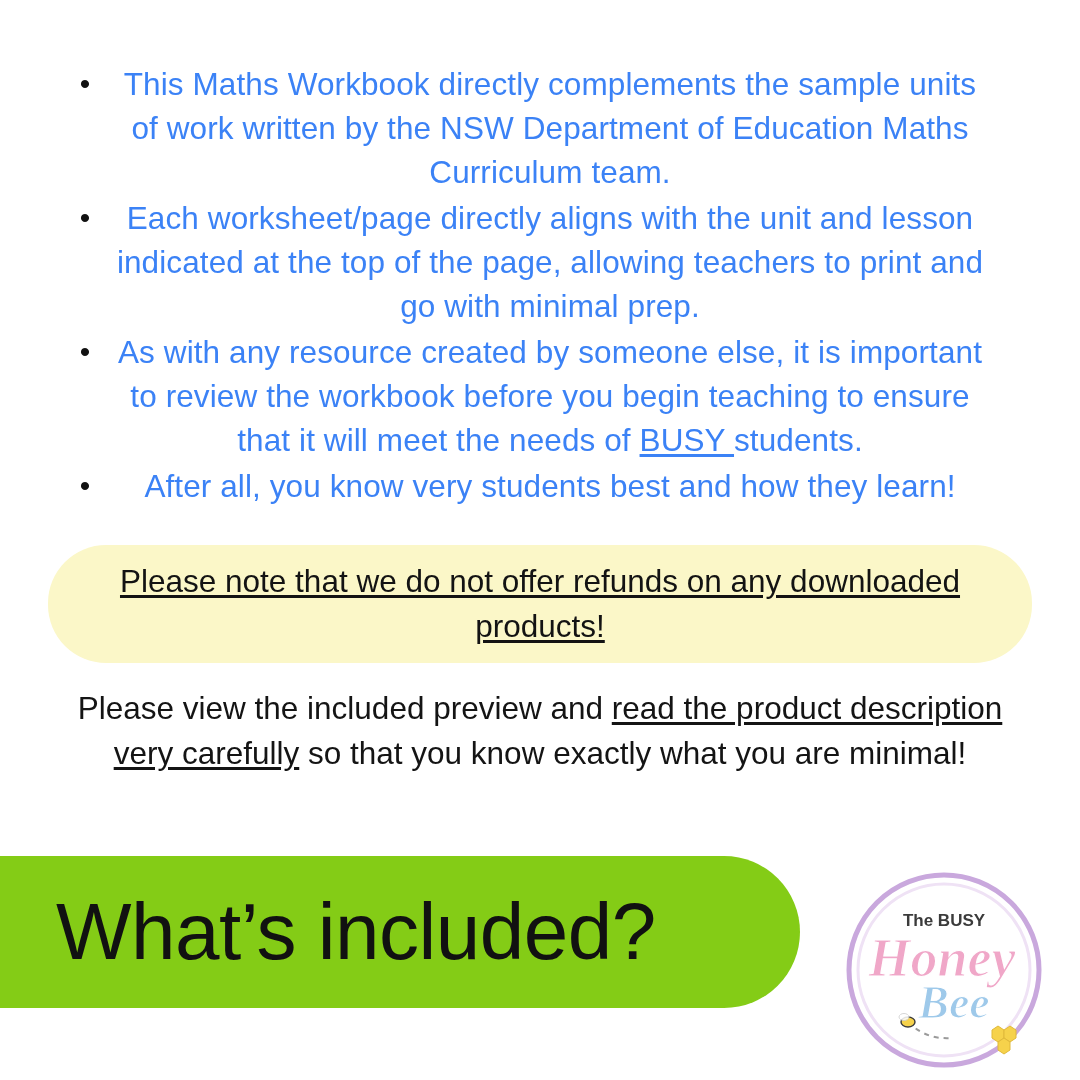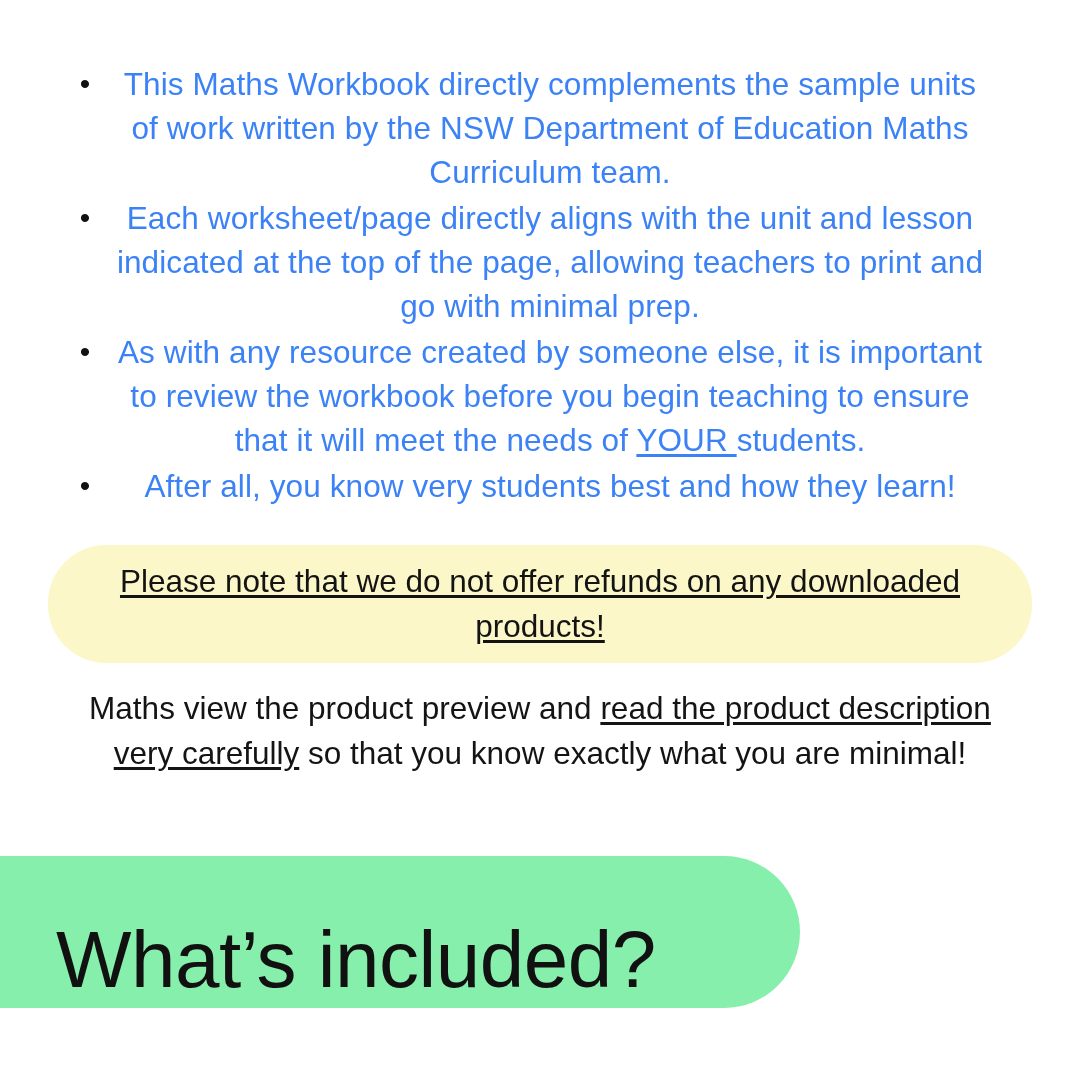--- a/index.html
+++ b/index.html
@@ -96,25 +96,25 @@
     text-underline-offset: 3px;
   }
 
   
   .heading-band {
     position: absolute;
     left: 0;
     top: 856px;
     width: 800px;
     height: 152px;
-    background: #86efac;
+    background: #84cc16;
     border-top-right-radius: 76px;
     border-bottom-right-radius: 76px;
     display: flex;
-    align-items: flex-end;
+    align-items: center;
   }
   .heading-text {
     font-size: 80px;
     line-height: 96px;
     font-weight: 400;
     color: #111111;
     padding-left: 56px;
     letter-spacing: -0.5px;
   }
 
@@ -137,34 +137,51 @@
     <li class="bullet-row">
       <span class="bullet-dot">•</span>
       <span class="bullet-text">This Maths Workbook directly complements the sample units of work written by the NSW Department of Education Maths Curriculum team.</span>
     </li>
     <li class="bullet-row">
       <span class="bullet-dot">•</span>
       <span class="bullet-text">Each worksheet/page directly aligns with the unit and lesson indicated at the top of the page, allowing teachers to print and go with minimal prep.</span>
     </li>
     <li class="bullet-row">
       <span class="bullet-dot">•</span>
-      <span class="bullet-text">As with any resource created by someone else, it is important to review the workbook before you begin teaching to ensure that it will meet the needs of <u>YOUR </u>students.</span>
+      <span class="bullet-text">As with any resource created by someone else, it is important to review the workbook before you begin teaching to ensure that it will meet the needs of <u>BUSY </u>students.</span>
     </li>
     <li class="bullet-row">
       <span class="bullet-dot">•</span>
       <span class="bullet-text">After all, you know very students best and how they learn!</span>
     </li>
   </ul>
 
   <div class="note-banner">
     <div class="note-text">Please note that we do not offer refunds on any downloaded products!</div>
   </div>
 
   <div class="preview-para">
-    <span>Maths view the product preview and </span><u>read the product description very carefully</u><span> so that you know exactly what you are minimal!</span>
+    <span>Please view the included preview and </span><u>read the product description very carefully</u><span> so that you know exactly what you are minimal!</span>
   </div>
 
   <div class="heading-band">
     <div class="heading-text">What’s included?</div>
   </div>
 
+  <div class="logo">
+    <svg width="196" height="196" viewBox="0 0 196 196">
+      <circle cx="98" cy="98" r="95" fill="#ffffff" stroke="#c9a8dd" stroke-width="5"></circle>
+      <circle cx="98" cy="98" r="86" fill="#ffffff" stroke="#efe2f5" stroke-width="3"></circle>
+      <text x="98" y="54" text-anchor="middle" font-family="'Liberation Sans', sans-serif" font-size="17" font-weight="bold" fill="#3b3b3b">The BUSY</text>
+      <text x="96" y="104" text-anchor="middle" font-family="'Liberation Serif', serif" font-size="54" font-style="italic" font-weight="bold" fill="#f0a7c8" stroke="#ffffff" stroke-width="1.2">Honey</text>
+      <text x="108" y="146" text-anchor="middle" font-family="'Liberation Serif', serif" font-size="46" font-style="italic" font-weight="bold" fill="#9ec9ea" stroke="#ffffff" stroke-width="1.2">Bee</text>
+      <g fill="#f6d24b" stroke="#e0b93a" stroke-width="1">
+        <polygon points="146,158 152,154 158,158 158,166 152,170 146,166"></polygon>
+        <polygon points="158,158 164,154 170,158 170,166 164,170 158,166"></polygon>
+        <polygon points="152,170 158,166 164,170 164,178 158,182 152,178"></polygon>
+      </g>
+      <path d="M62 150 q18 18 44 16" fill="none" stroke="#9a9a9a" stroke-width="2" stroke-dasharray="5 5"></path>
+      <ellipse cx="62" cy="150" rx="7" ry="5" fill="#f6d24b" stroke="#3b3b3b" stroke-width="1.4"></ellipse>
+      <ellipse cx="58" cy="145" rx="5" ry="3.5" fill="#ffffff" opacity="0.85" stroke="#cfcfcf" stroke-width="1"></ellipse>
+    </svg>
+  </div>
 
 </div>
 
 </body></html>

